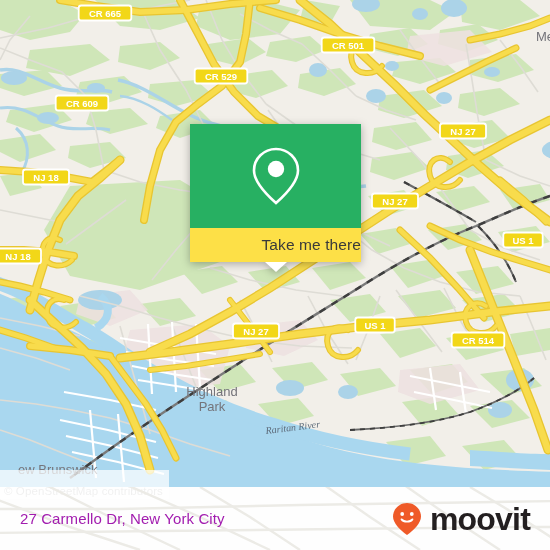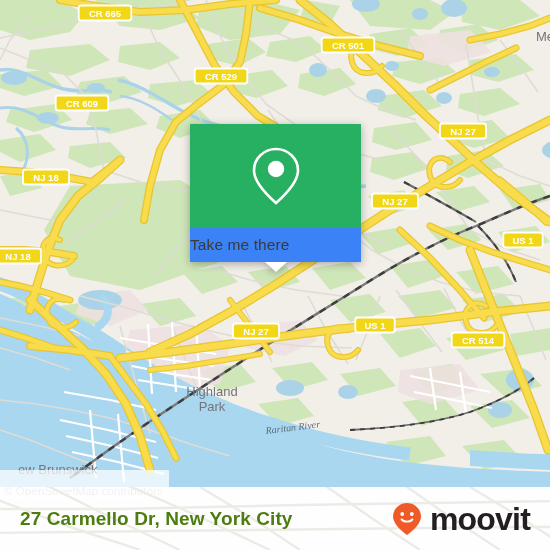--- a/index.html
+++ b/index.html
@@ -57,24 +57,24 @@
   }
   .popup-image {
     height: 104px;
     background: #27b062;
     display: flex;
     align-items: center;
     justify-content: center;
   }
   .popup-bar {
     height: 34px;
-    background: #3b82f6;
+    background: #fde047;
     display: flex;
     align-items: center;
-    justify-content: flex-start;
+    justify-content: flex-end;
     position: relative;
   }
   .popup-label {
     font-size: 15.5px;
     color: #3a3a3a;
     letter-spacing: 0.1px;
   }
   .popup-tip {
     position: absolute;
     left: 50%;
@@ -95,25 +95,24 @@
     height: 63px;
     background: rgba(255,255,255,0.93);
     display: flex;
     align-items: center;
     justify-content: space-between;
     padding: 0 20px;
     box-sizing: border-box;
     z-index: 70;
   }
   #footer-title {
-    font-size: 19px;
-    color: #4d7c0f;
+    font-size: 15px;
+    color: #a21caf;
     letter-spacing: 0.1px;
     white-space: nowrap;
-    font-weight: bold;
   }
   #brand {
     display: flex;
     align-items: center;
     gap: 8px;
   }
   #brand-word {
     font-size: 32px;
     font-weight: bold;
     color: #231f20;

